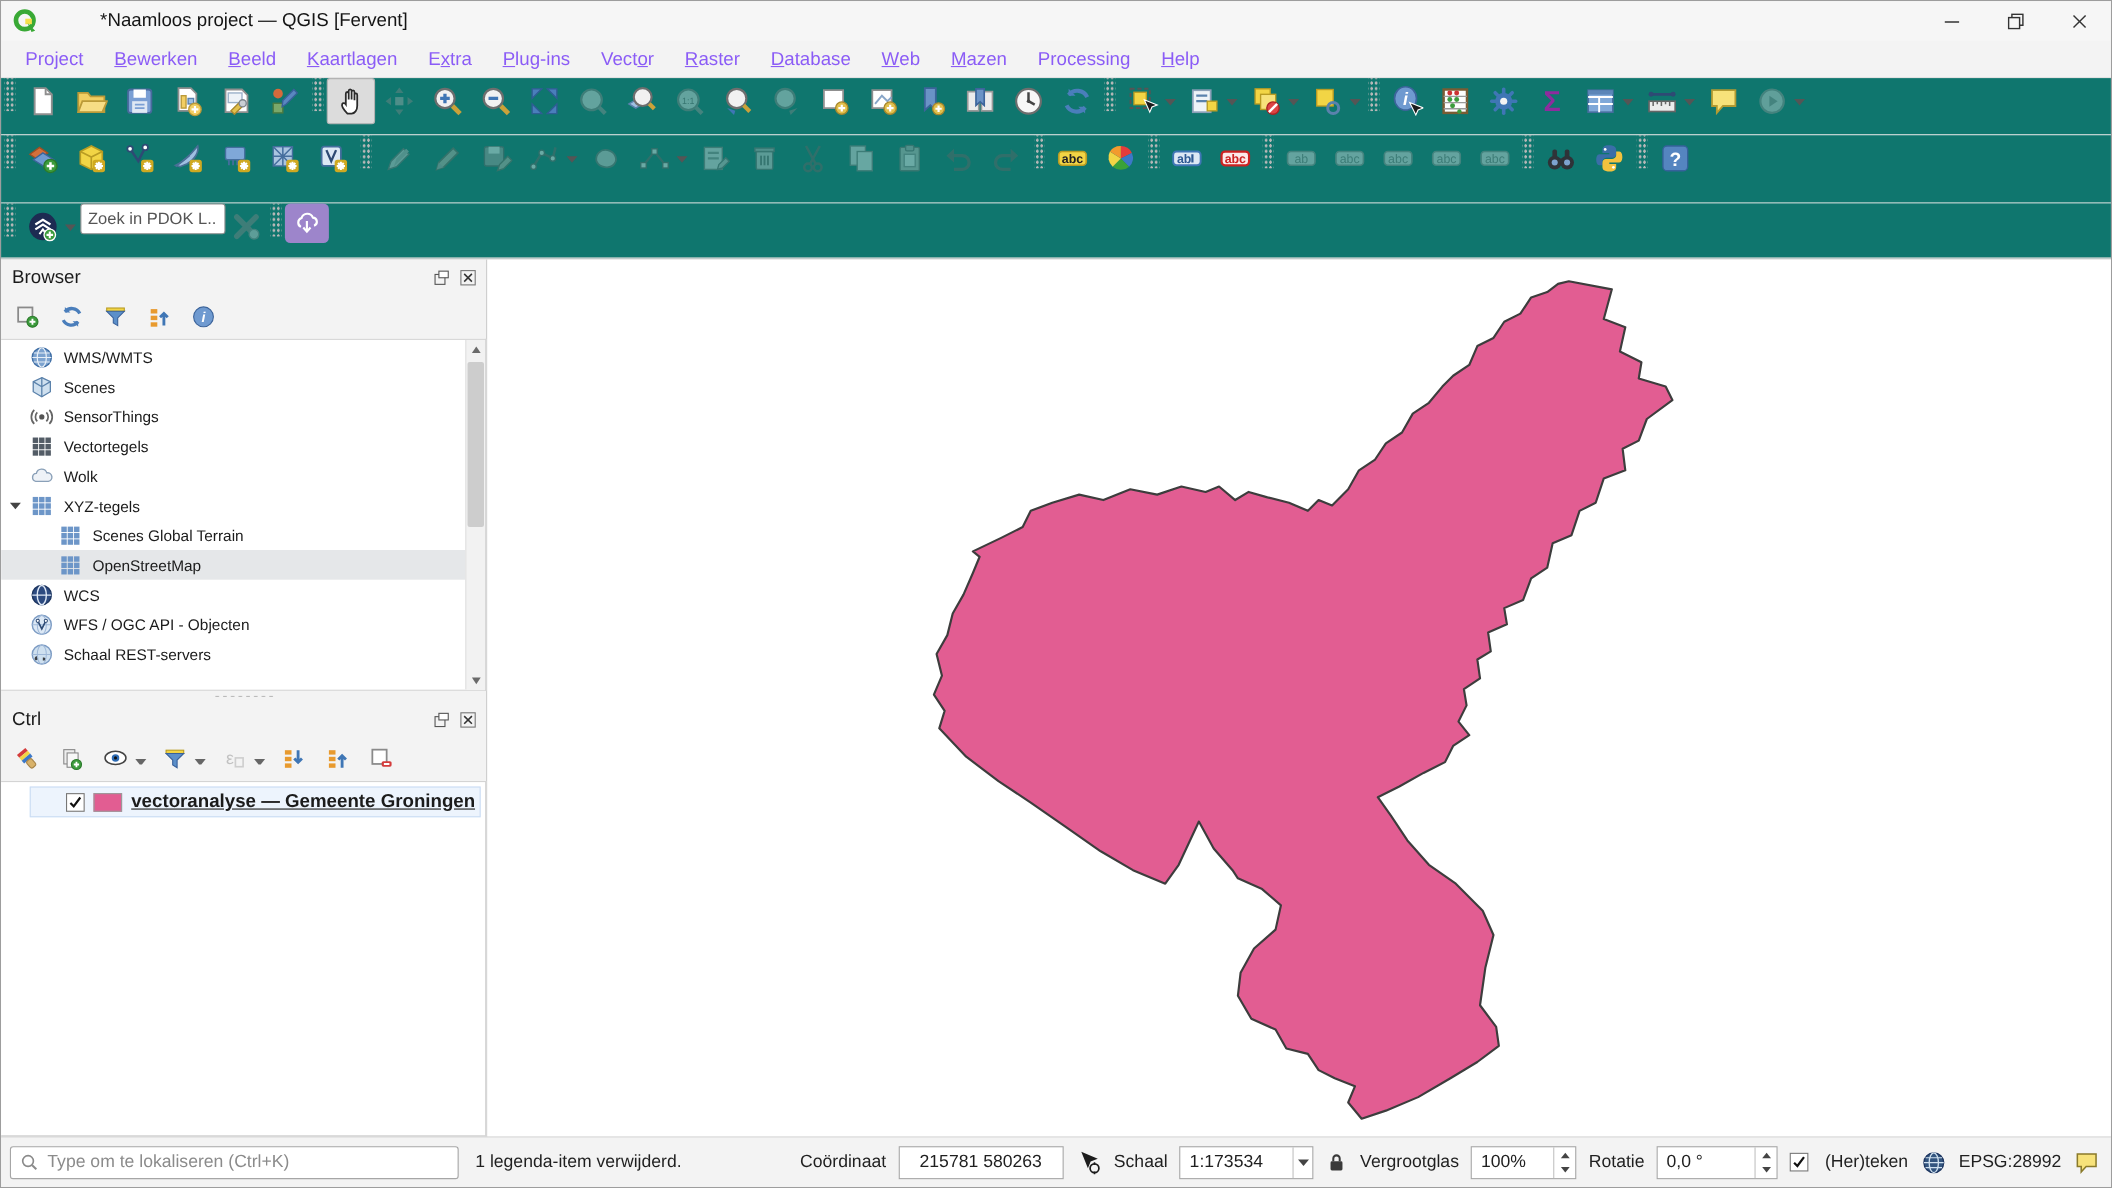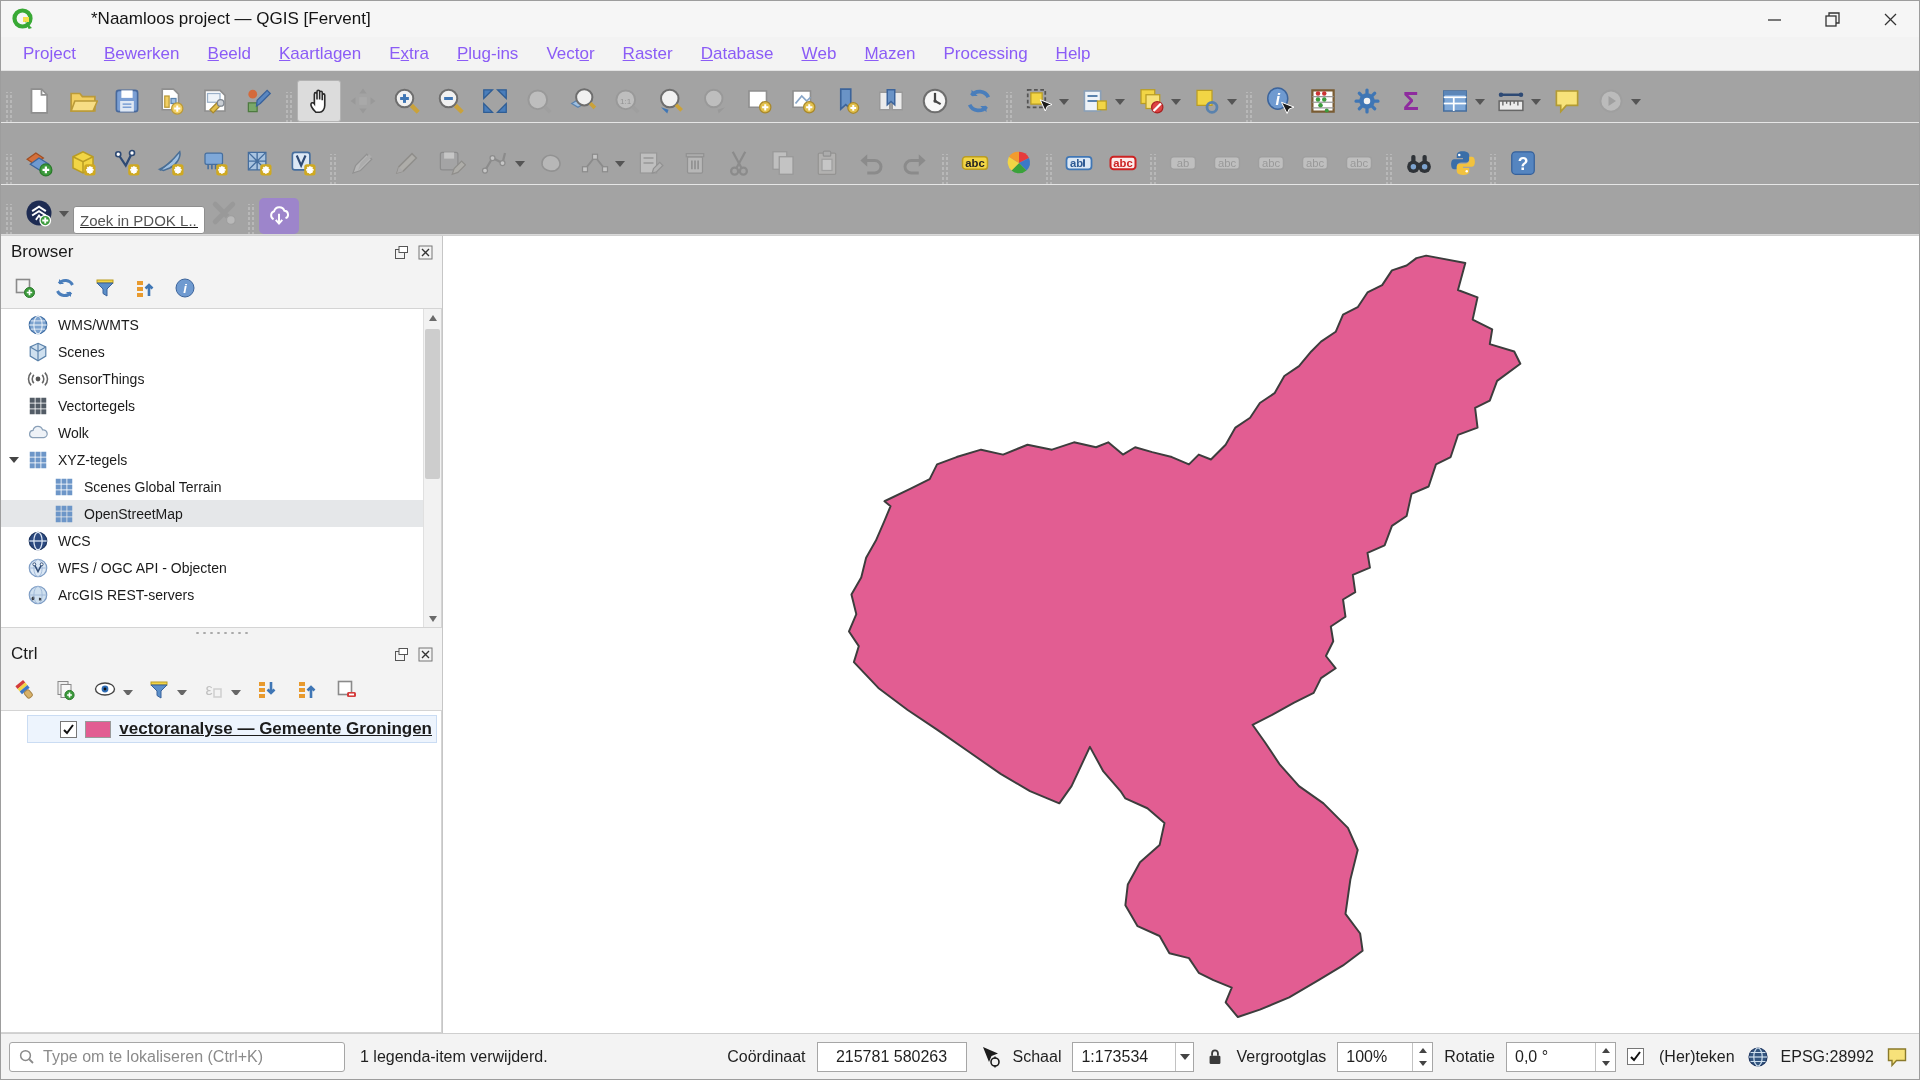--- a/index.html
+++ b/index.html
@@ -17,21 +17,21 @@
   .titlebar .title { font-size:17px; color:#141414;margin-left:47px; }
   .win-controls { margin-left:auto; display:flex; height:100%; }
   .win-btn { width:58px; height:100%; display:flex; align-items:center; justify-content:center; }
   .win-btn svg { width:15px; height:15px; stroke:#333; stroke-width:1.3; fill:none; }
 
   
   .menubar { height:34px; display:flex; align-items:stretch; padding-left:8px; background:#f3f3f3; border-bottom:1px solid #e2e2e2; flex:0 0 auto; }
   .menu-item { padding:0 14px; display:flex; align-items:center; font-size:17px; color:#8b5cf6; cursor:default; }
 
   
-  .toolbar { display:flex; align-items:flex-end; background:#a3a3a3; flex:0 0 auto;text-decoration:underline; }
+  .toolbar { display:flex; align-items:flex-start; background:#0f766e; flex:0 0 auto; }
   .tb-row1 { height:52px; border-bottom:1px solid #e6e6e6; }
   .tb-row2 { height:62px; border-bottom:1px solid #e6e6e6; }
   .tb-row3 { height:50px; border-bottom:1px solid #d9d9d9; }
   .tb-handle { width:10px; height:30px; margin:0 3px;
     background-image: radial-gradient(#b8b8b8 1.2px, transparent 1.3px);
     background-size: 4px 5px; background-position:1px 2px; background-repeat:repeat; }
   .tbtn { width:44px; height:42px; display:flex; align-items:center; justify-content:center; border:1px solid transparent; border-radius:3px; }
   .tbtn svg { width:30px; height:30px; }
   .tbtn.pressed { background:#dcdcdc; border-color:#b3b3b3; }
   .tbtn.disabled { opacity:.38; filter:grayscale(.9); }
@@ -90,21 +90,21 @@
   .layer-check svg { width:13px; height:13px; }
   .layer-swatch { width:26px; height:17px; border:1px solid #9a9a9a; margin-right:8px; flex:0 0 auto; }
   .layer-label { font-size:17px; font-weight:bold; text-decoration:underline; white-space:nowrap; overflow:hidden; }
 
   
   .map { flex:1 1 auto; background:#fff; position:relative; }
   .map svg { position:absolute; inset:0; width:100%; height:100%; }
 
   
   .statusbar { height:46px; flex:0 0 auto; background:#f3f3f3; border-top:1px solid #cfcfcf; display:flex; align-items:center; gap:11px; padding:0 10px 0 8px; font-size:16px; color:#1f1f1f; }
-  .locator { width:336px; height:30px; background:#fff; border:1px solid #a6a6a6; border-radius:3px; display:flex; align-items:center; padding:0 8px; gap:7px; flex:0 0 auto; }
+  .locator { width:408px; height:30px; background:#fff; border:1px solid #a6a6a6; border-radius:3px; display:flex; align-items:center; padding:0 8px; gap:7px; flex:0 0 auto; }
   .locator input { border:none; outline:none; flex:1; font-size:16px; font-family:"Liberation Sans",sans-serif; color:#333; background:transparent; }
   .locator input::placeholder { color:#8b8b8b; }
   .sb-msg { color:#1f1f1f; margin-left:4px; }
   .sb-right { margin-left:auto; display:flex; align-items:center; gap:11px; }
   .sb-box { background:#fff; border:1px solid #a6a6a6; height:30px; display:flex; align-items:center; padding:0 8px; font-size:16px; }
   .coord-box { width:150px; justify-content:center; }
   .combo { width:122px; padding-right:0;gap:27px; }
   .combo .combo-text { flex:1; }
   .combo .combo-arrow { width:24px; height:100%; border-left:1px solid #c2c2c2; display:flex; align-items:center; justify-content:center; }
   .combo .combo-arrow::after { content:""; border:5px solid transparent; border-top:6px solid #444; margin-top:6px; }
@@ -915,21 +915,21 @@
                 <svg class="ticon">
                   <use href="#sym-globe-wfs"></use>
                 </svg>
                 <span>WFS / OGC API - Objecten</span>
               </div>
               <div class="tree-row">
                 <span class="tr-caret"></span>
                 <svg class="ticon">
                   <use href="#sym-globe-arcgis"></use>
                 </svg>
-                <span>ArcGIS REST-servers</span>
+                <span>Schaal REST-servers</span>
               </div>
             </div>
           <div class="scrollbar">
             <div class="sb-arrow sb-up"></div>
             <div class="sb-thumb"></div>
             <div class="sb-arrow sb-down"></div>
           </div>
         </div>
       </section>
 

